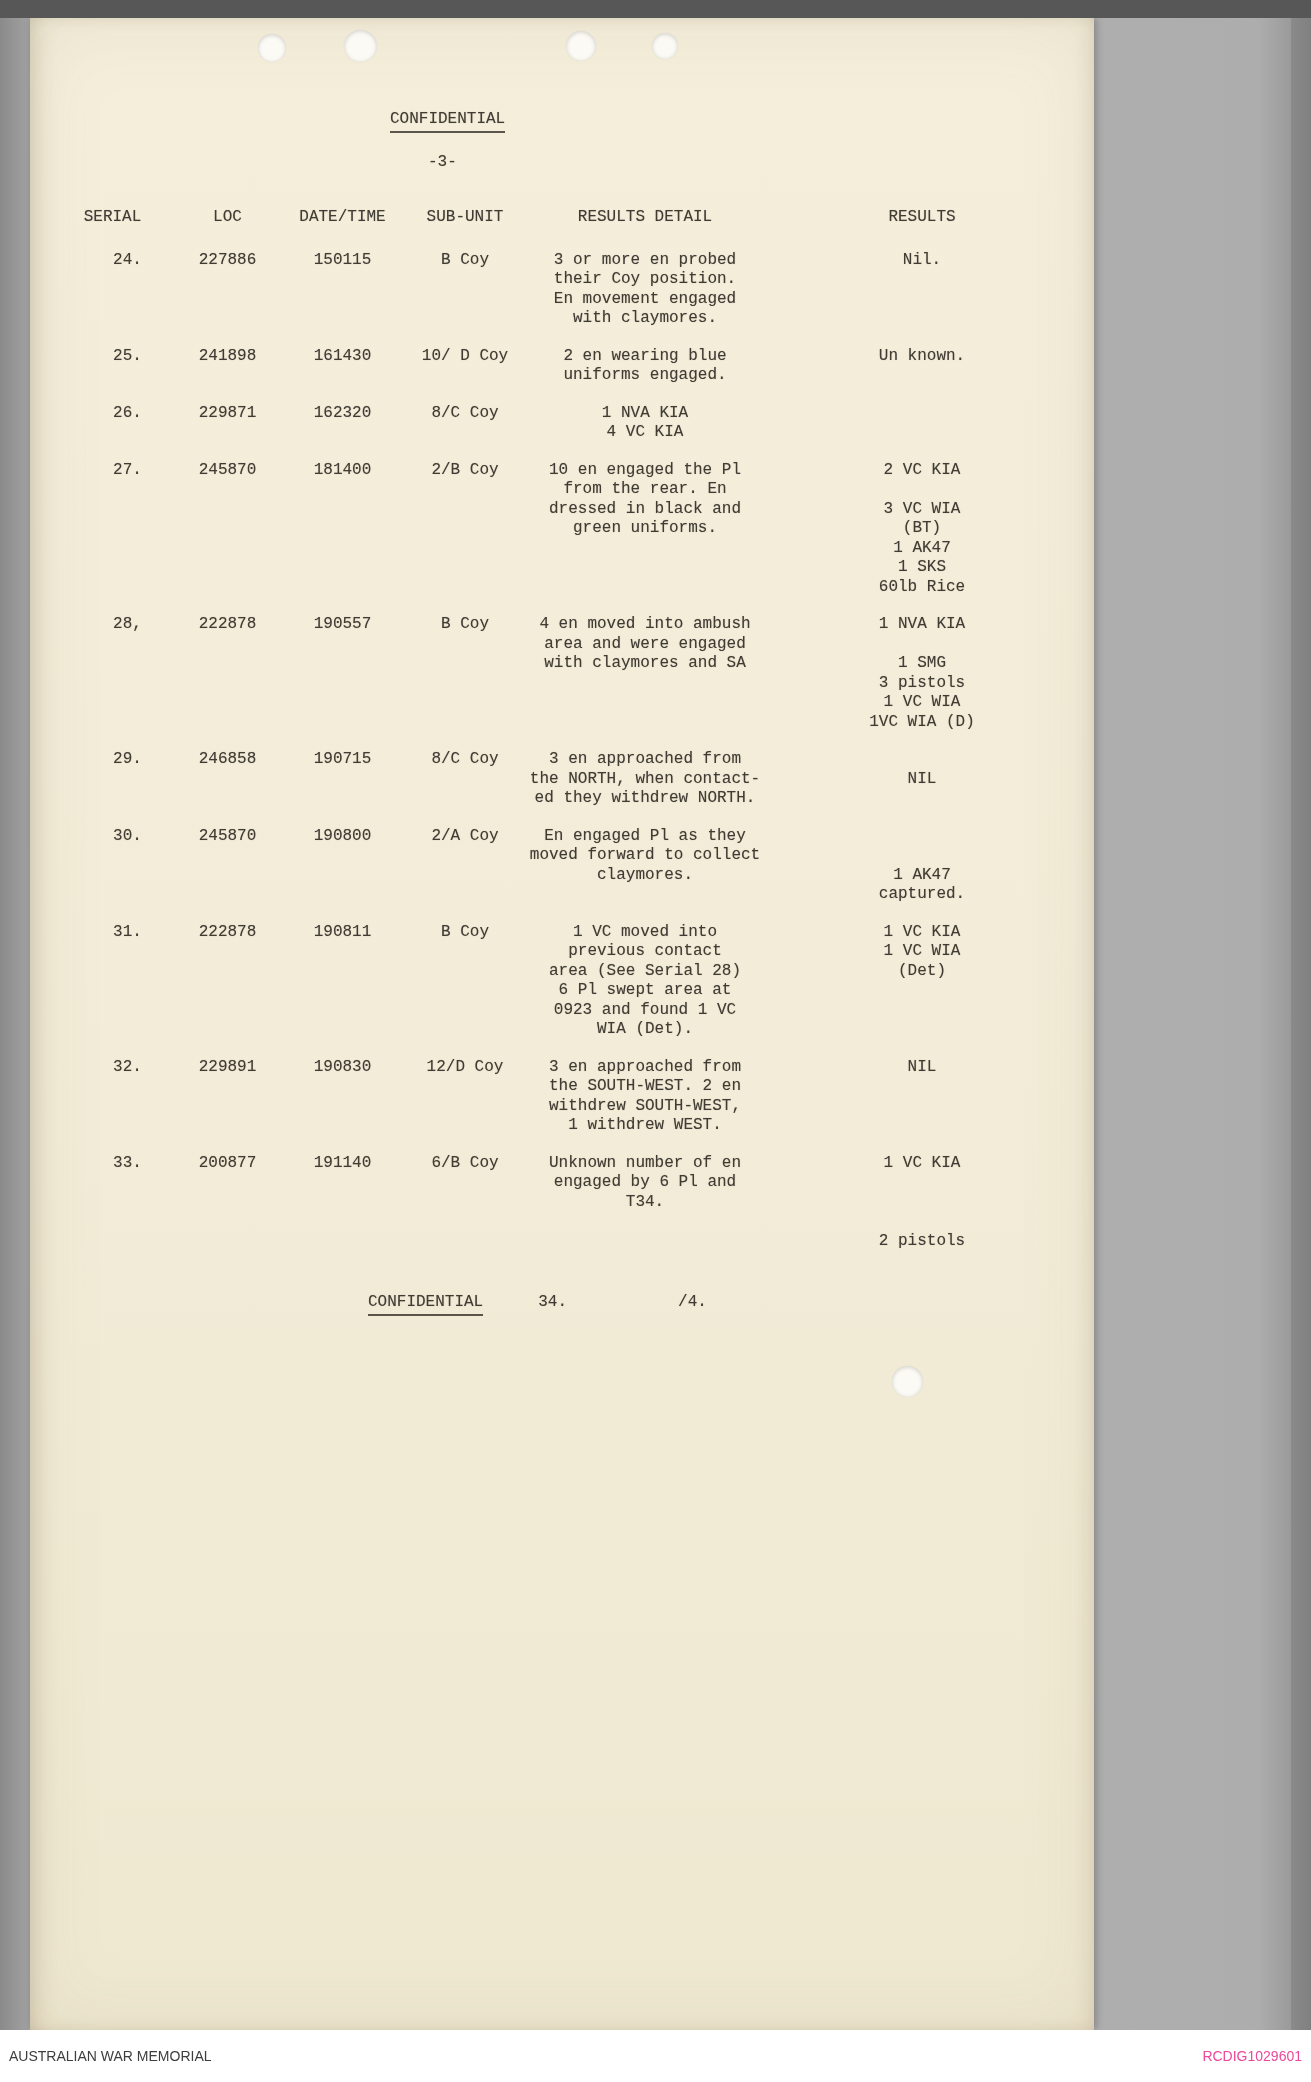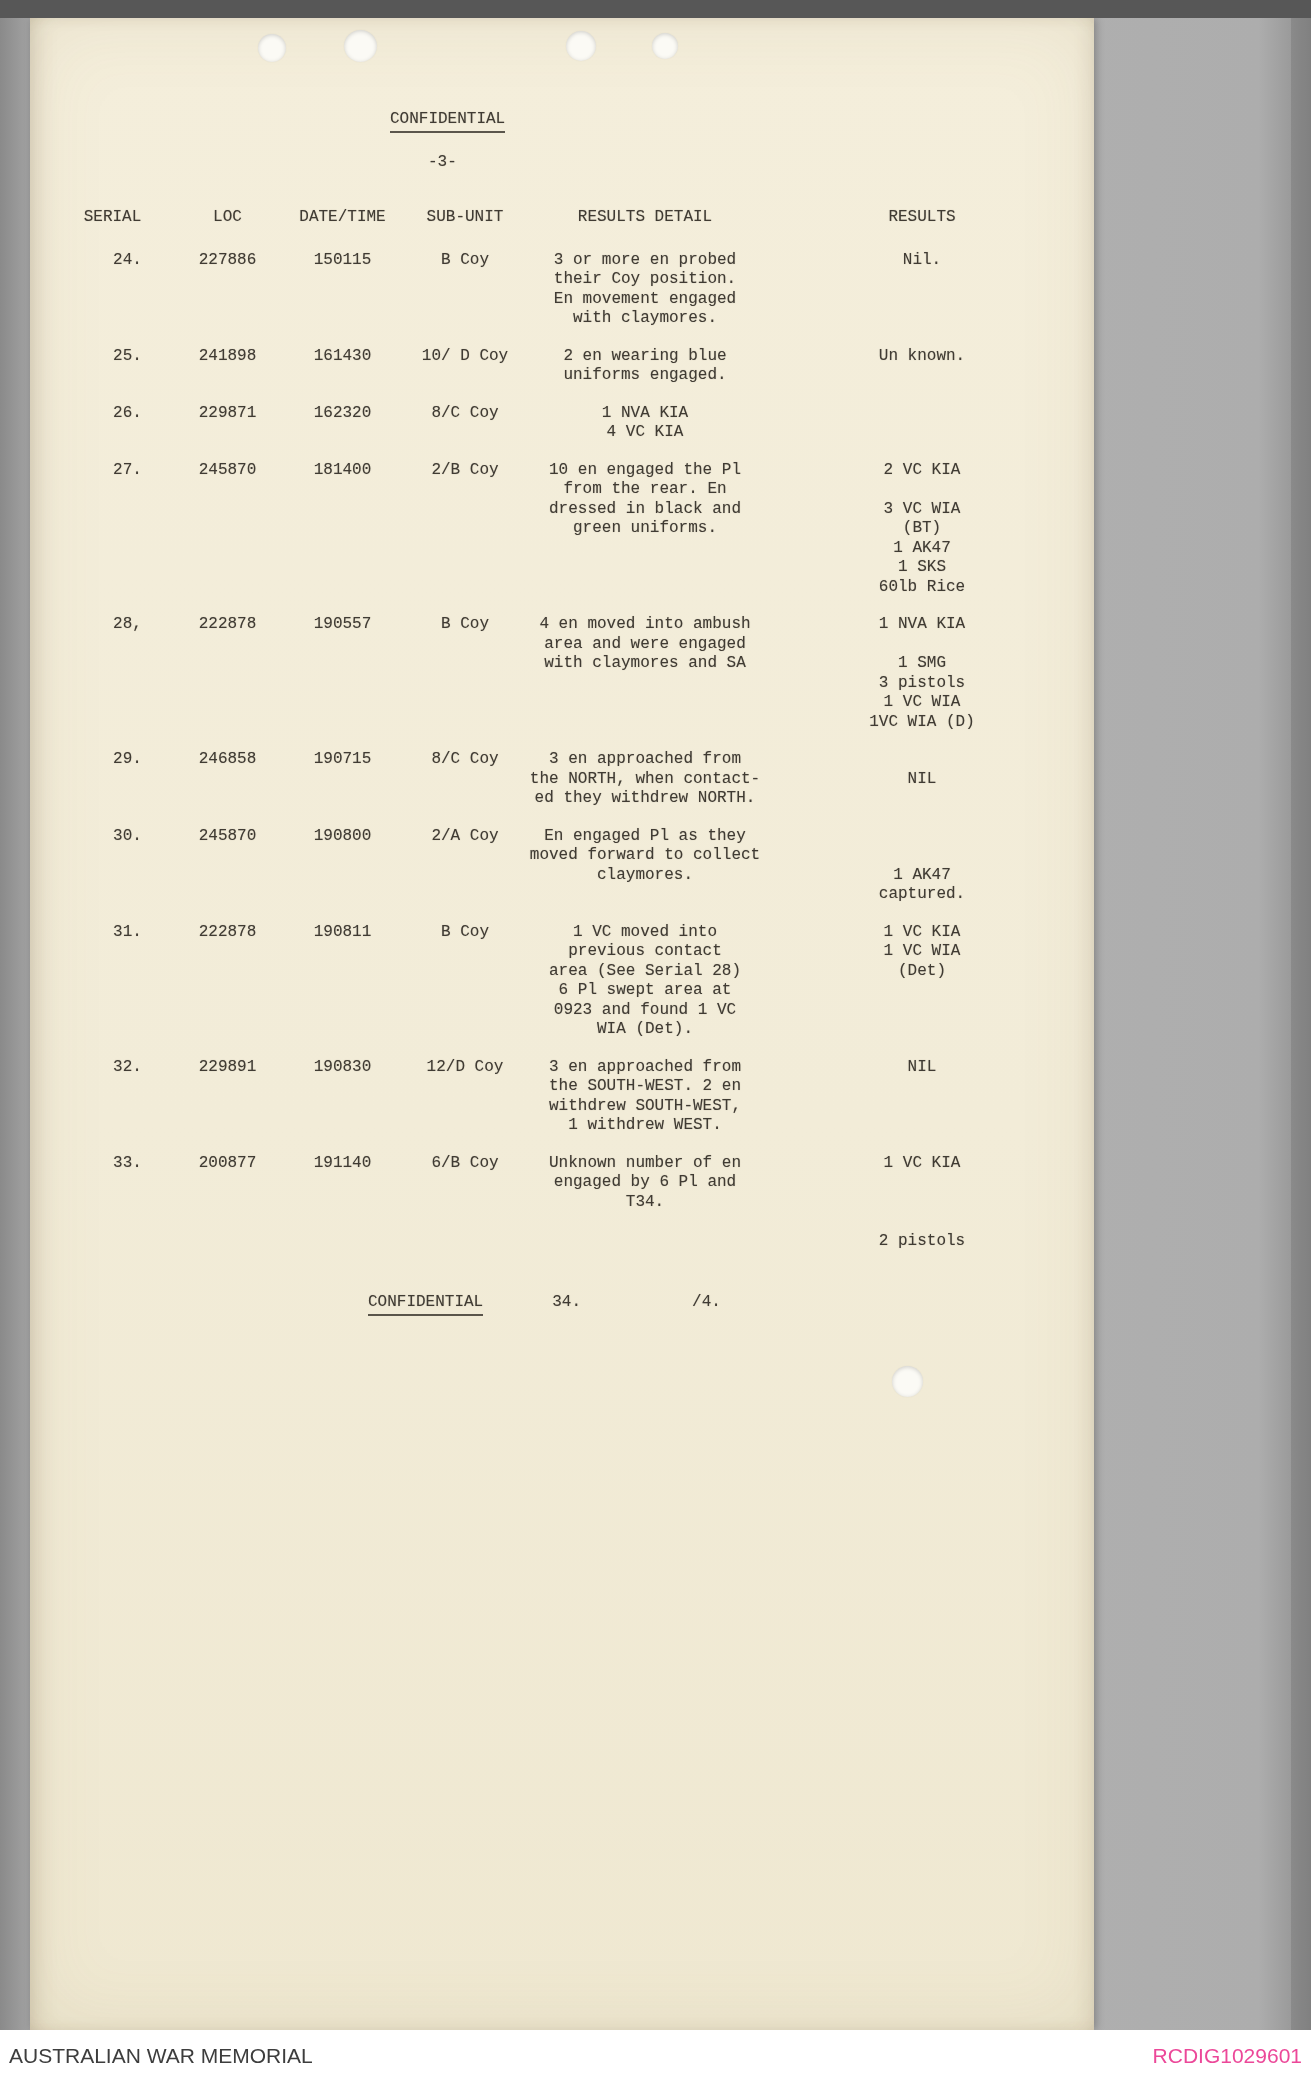--- a/index.html
+++ b/index.html
@@ -80,34 +80,34 @@
   .cell { white-space: pre-line; }
   .row .col-serial { padding-left: 30px; }
   .thead .col-serial { padding-left: 0; }
 
   .page-footer {
     margin-top: 42px;
     padding-left: 338px;
     display: flex;
     align-items: flex-start;
   }
-  .f-serial { margin-left: 69px; }
+  .f-serial { margin-left: 55px; }
   .f-next { margin-left: 111px; }
 
   .bottom-bar {
     position: absolute;
     left: 0; bottom: 0;
     width: 100%; height: 52px;
     background: #ffffff;
     display: flex;
     justify-content: space-between;
     align-items: center;
     padding: 0 9px;
     font-family: "Liberation Sans", sans-serif;
-    font-size: 21px;
+    font-size: 14px;
     color: #3d3d3d;
     z-index: 4;
   }
   .bottom-bar .ref { color: #ec4899; }
 </style>
 </head>
 <body>
 
 <div class="canvas">
   <div class="top-strip"></div>

